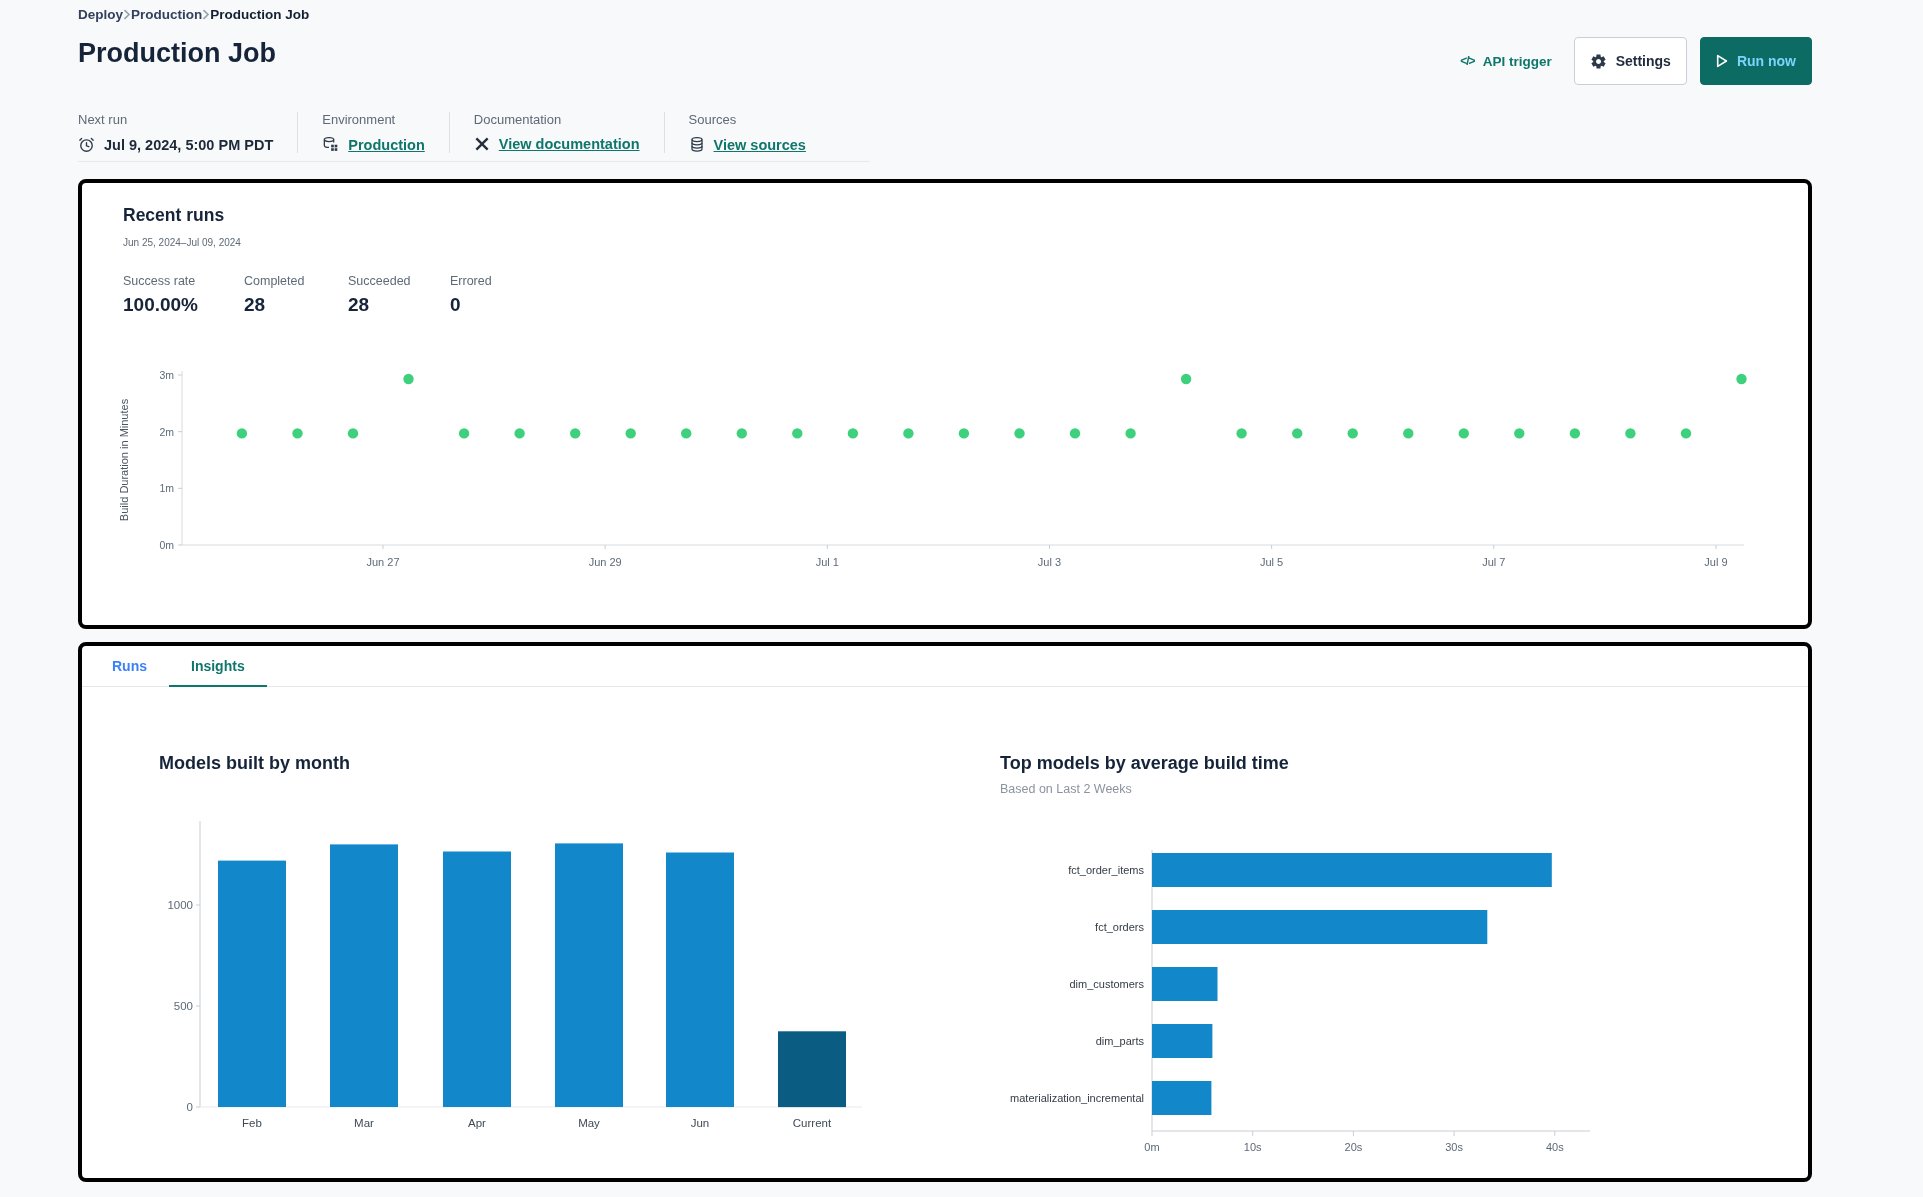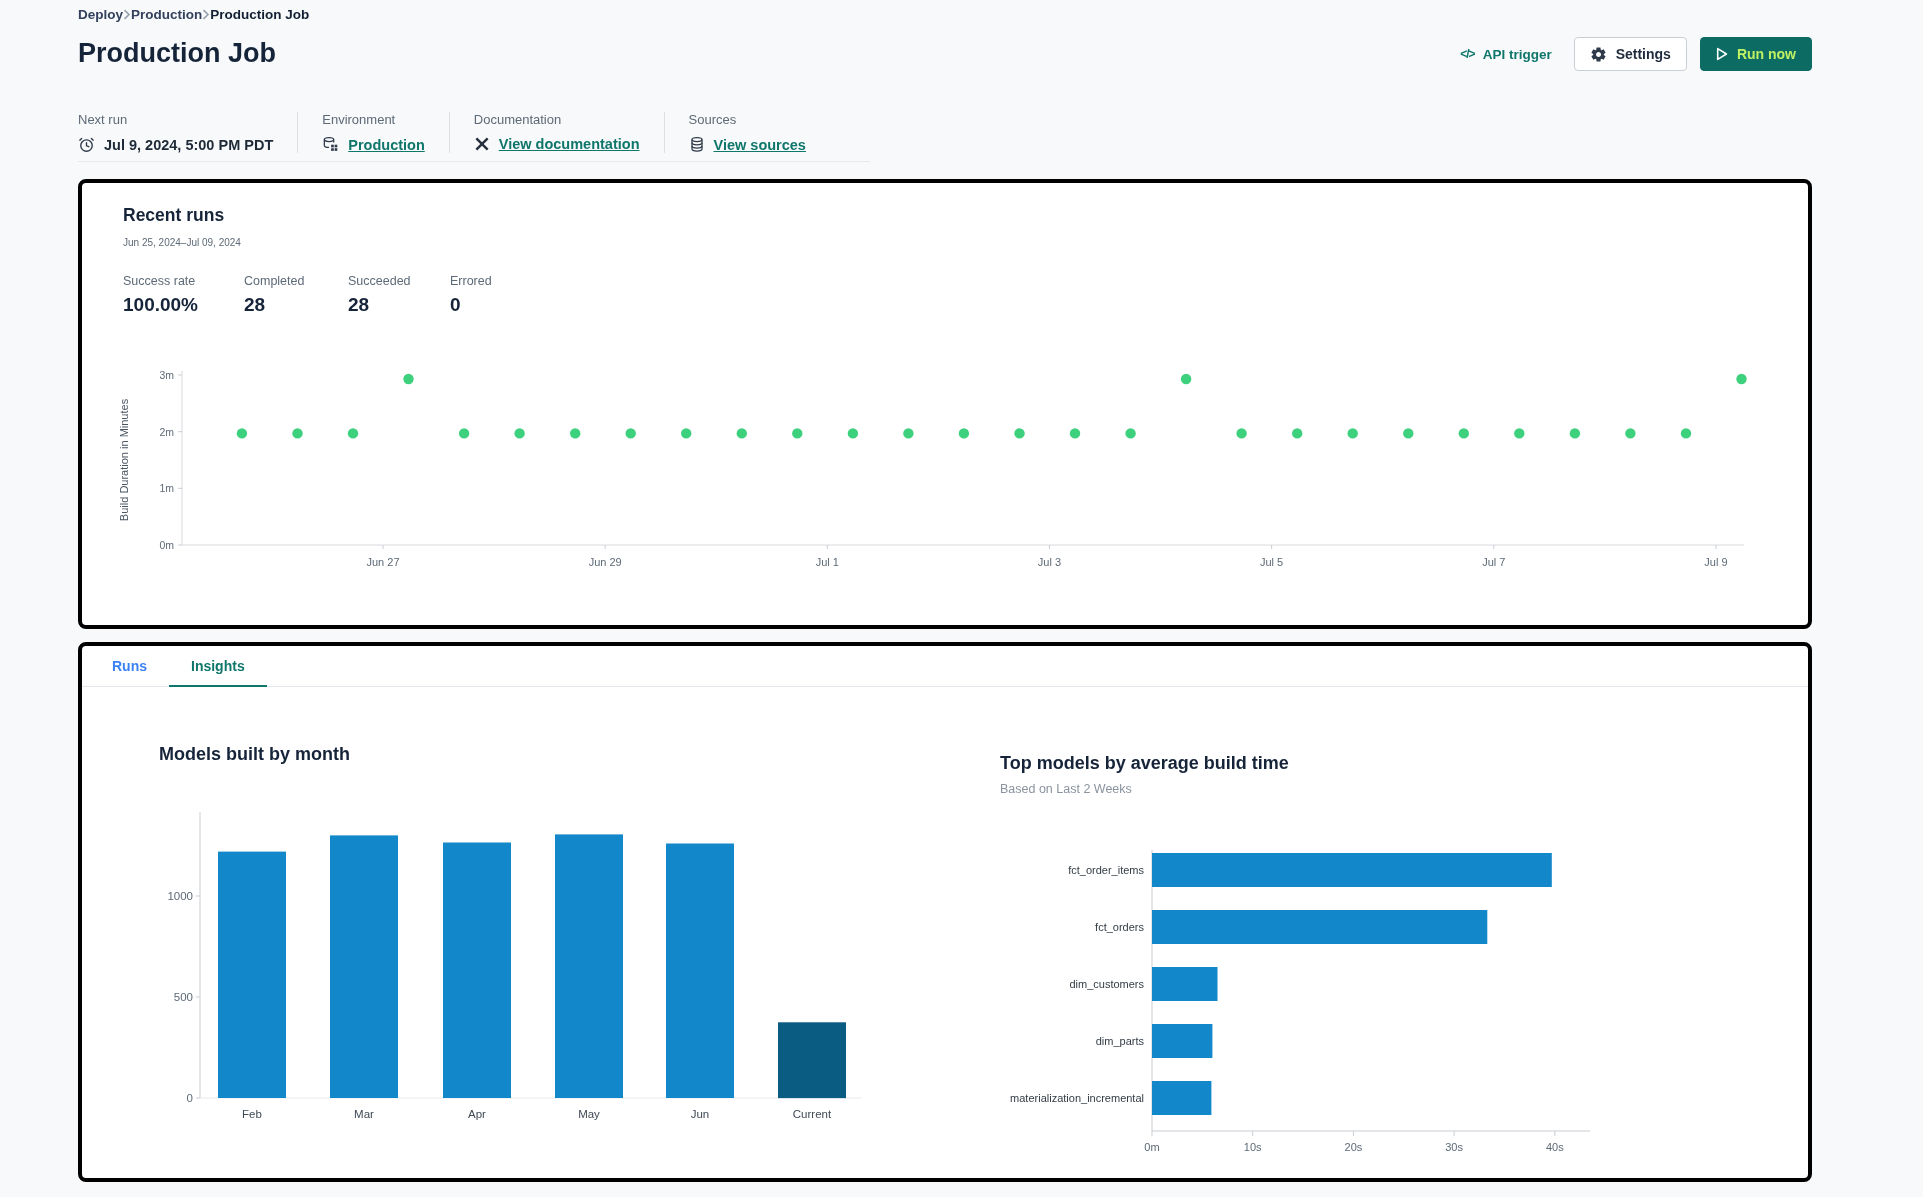--- a/index.html
+++ b/index.html
@@ -16,24 +16,24 @@
   .crumb{cursor:pointer}
   .crumb-last{color:#121f33;font-weight:700}
   .crumb-sep{display:flex;align-items:center}
 
   
   .page-title{margin:16px 0 0;font-size:27px;font-weight:700;color:#16243a}
   .header-actions{position:absolute;right:0;top:37px;display:flex;align-items:center;gap:13px}
   .api-trigger{display:flex;align-items:center;gap:8px;color:#0f766b;
     font-size:13.5px;font-weight:600;cursor:pointer;margin-right:9px}
   .api-code{font-size:12px;font-weight:700;letter-spacing:-1px}
-  .btn{height:34px;border-radius:4px;display:flex;align-items:center;gap:9px;
+  .btn{height:48px;border-radius:4px;display:flex;align-items:center;gap:9px;
     font-size:14px;font-weight:600;padding:0 15px;cursor:pointer;box-sizing:border-box}
   .btn-settings{background:#fff;border:1px solid #c9cfd6;color:#1f2b3d}
-  .btn-run{background:#0c6b62;border:1px solid #0c6b62;color:#bef264}
+  .btn-run{background:#0c6b62;border:1px solid #0c6b62;color:#7dd3fc}
 
   
   .info-row{display:flex;margin-top:43px;width:fit-content;
     border-bottom:1px solid #e6e9ed;padding-bottom:8px}
   .info-sec{padding-right:24px;margin-right:24px;border-right:1px solid #dde1e6}
   .info-sec:last-child{border-right:none;padding-right:40px}
   .info-label{font-size:13px;color:#5d6a77}
   .info-value{display:flex;align-items:center;gap:9px;margin-top:9px;
     font-size:14.5px;font-weight:600;color:#1d2937}
   .link{color:#0f766b;text-decoration:underline;cursor:pointer}
@@ -52,21 +52,21 @@
   .stat-value{font-size:19px;font-weight:700;margin-top:6px;color:#16243a}
   #build-duration-chart{position:absolute;left:30px;top:182px}
 
   
   .tabs{display:flex;height:41px;border-bottom:1px solid #e4e7ec;padding-left:8px;box-sizing:border-box}
   .tab{padding:0 22px;display:flex;align-items:center;font-size:14px;font-weight:600;
     color:#3b82f6;cursor:pointer;border-bottom:2px solid transparent;box-sizing:border-box;margin-bottom:-1px}
   .tab.active{color:#0f766b;font-weight:700;border-bottom-color:#0f766b}
 
   
-  .chart-left{position:absolute;left:77px;top:98px;width:760px}
+  .chart-left{position:absolute;left:77px;top:107px;width:760px}
   .chart-right{position:absolute;left:918px;top:107px;width:816px}
   .chart-title{font-size:18px;font-weight:700;color:#16243a}
   .chart-subtitle{margin-top:8px;font-size:12.5px;color:#8a939e}
   #models-by-month-chart{position:absolute;left:3px;top:60px}
   #top-models-chart{position:absolute;left:0;top:85px}
 
   svg text{font-family:"Liberation Sans",sans-serif}
 </style>
 </head>
 <body>

